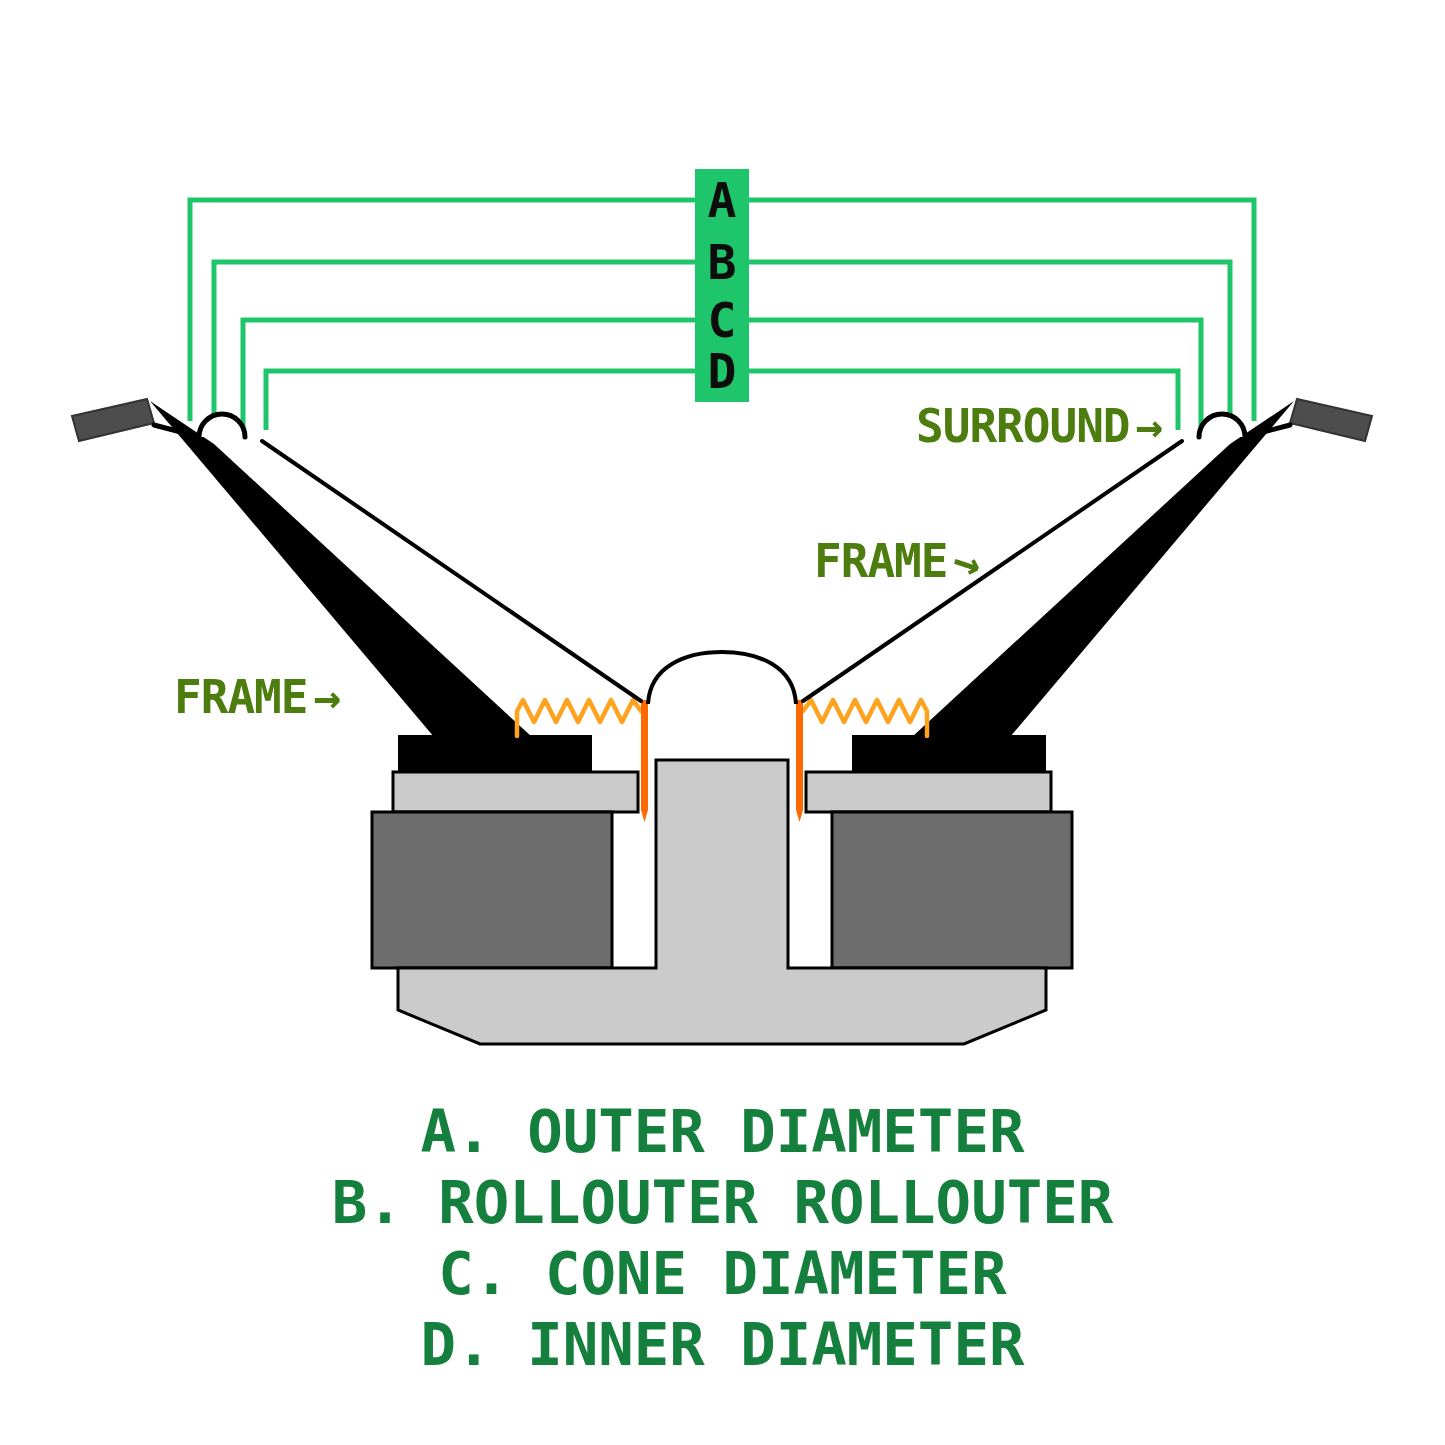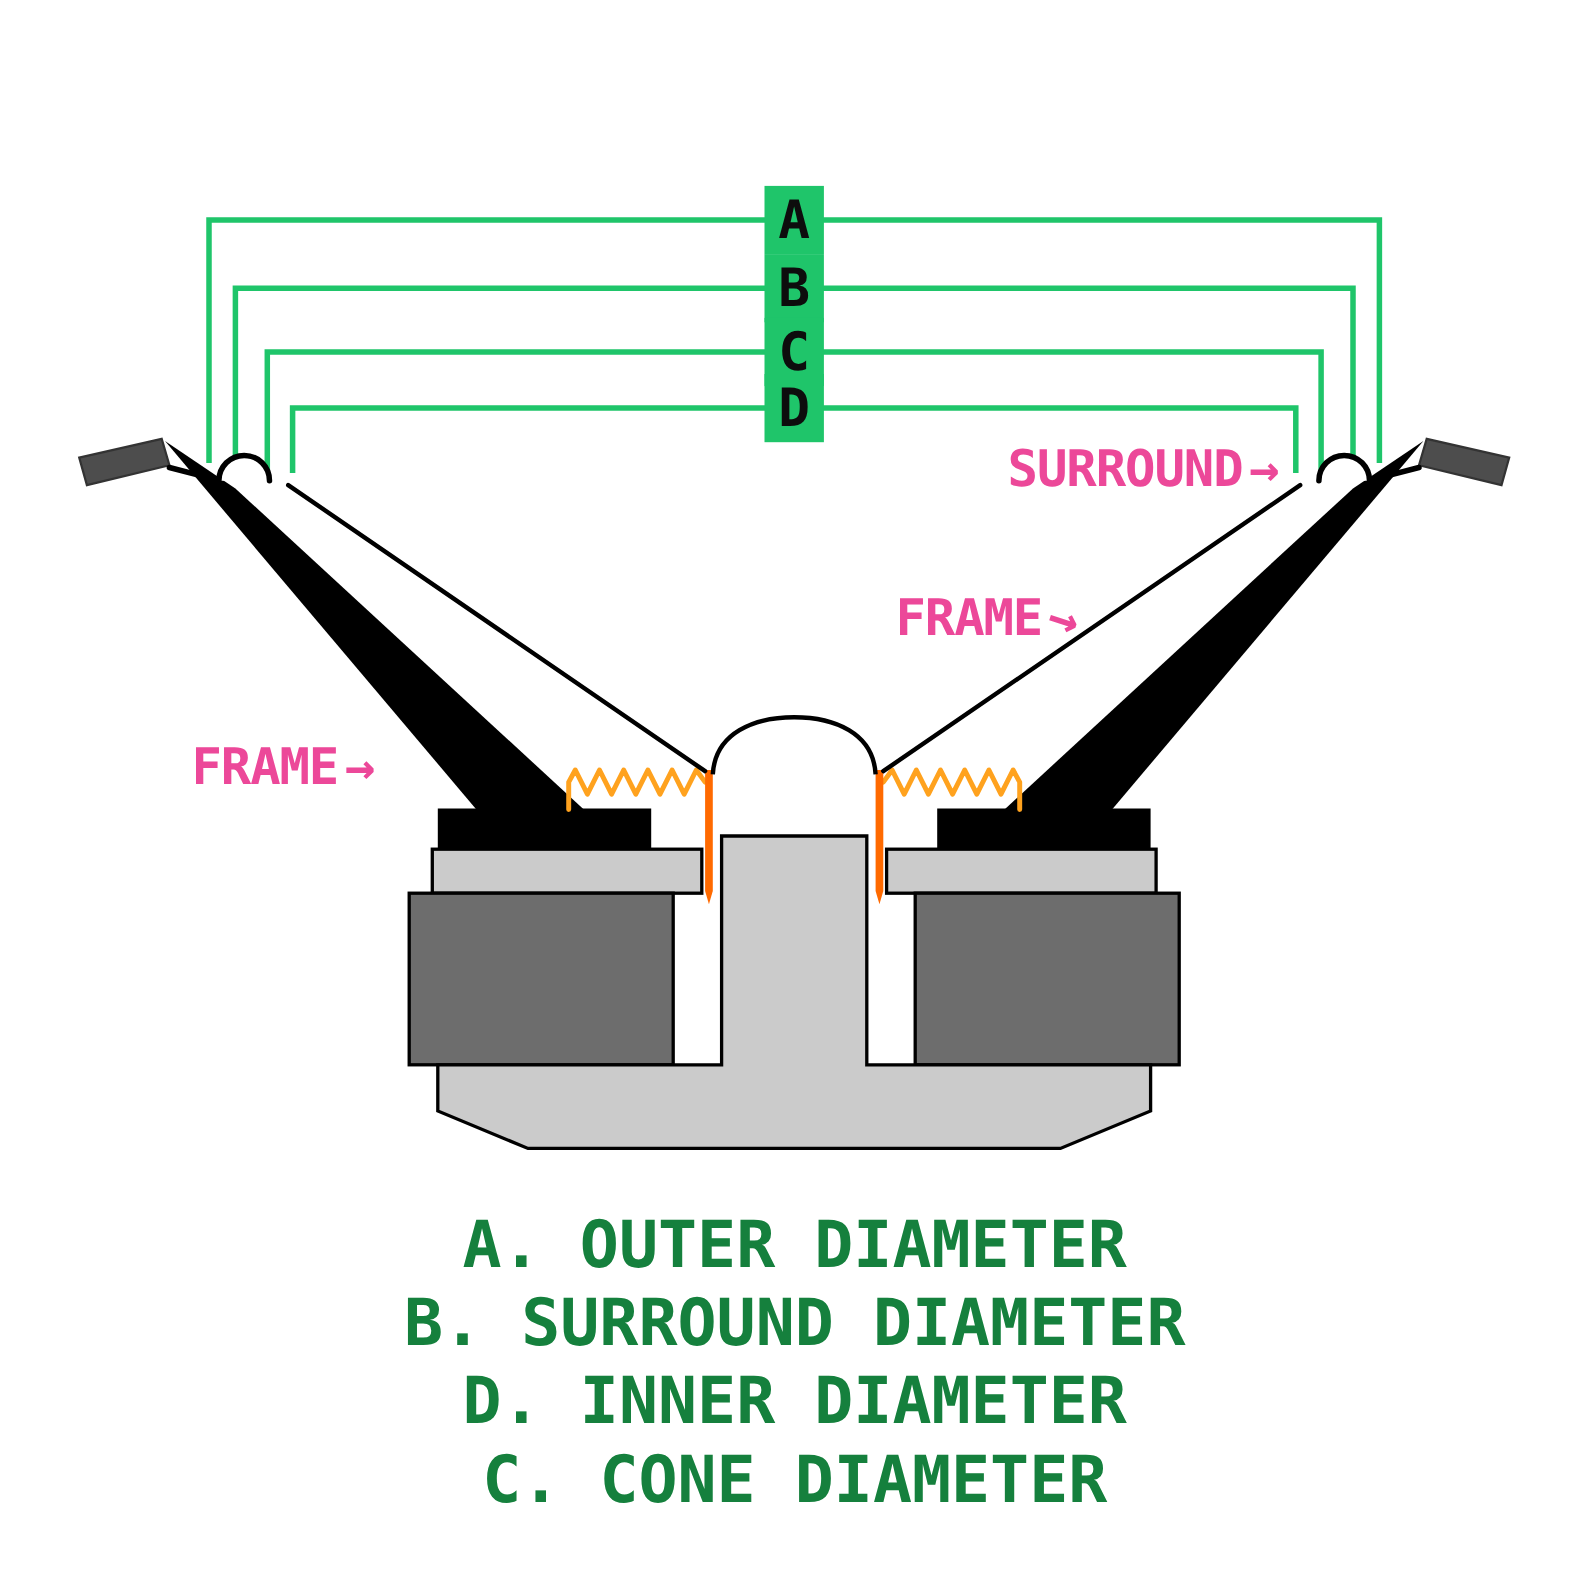--- a/index.html
+++ b/index.html
@@ -20,21 +20,21 @@
     font-size:48px;font-weight:bold;
     display:flex;align-items:center;justify-content:center;
     user-select:none;
   }
   .marker-a{top:169px;}
   .marker-b{top:231px;}
   .marker-c{top:289px;}
   .marker-d{top:340px;}
   .part-label{
     position:absolute;
-    font-size:46px;font-weight:bold;color:#ec4899;
+    font-size:46px;font-weight:bold;color:#4d7c0f;
     white-space:nowrap;letter-spacing:-1px;
   }
   .surround-label{left:916px;top:399px;}
   .cone-label{left:814px;top:534px;}
   .frame-label{left:174px;top:670px;}
   .arrow{display:inline-block;margin-left:6px;font-weight:bold;}
   .arrow-tilt{transform:rotate(18deg);transform-origin:40% 55%;}
   .legend{
     position:absolute;left:0;top:1096px;width:100%;
     text-align:center;
@@ -101,18 +101,18 @@
   </div>
   <div class="part-label cone-label">
     <span>FRAME</span><span class="arrow arrow-tilt">→</span>
   </div>
   <div class="part-label frame-label">
     <span>FRAME</span><span class="arrow">→</span>
   </div>
 
   <div class="legend">
     <div class="legend-line">A. OUTER DIAMETER</div>
-    <div class="legend-line">B. SURROUND DIAMETER</div>
+    <div class="legend-line">B. ROLLOUTER ROLLOUTER</div>
+    <div class="legend-line">C. CONE DIAMETER</div>
     <div class="legend-line">D. INNER DIAMETER</div>
-    <div class="legend-line">C. CONE DIAMETER</div>
   </div>
 
 </div>
 
 </body></html>

